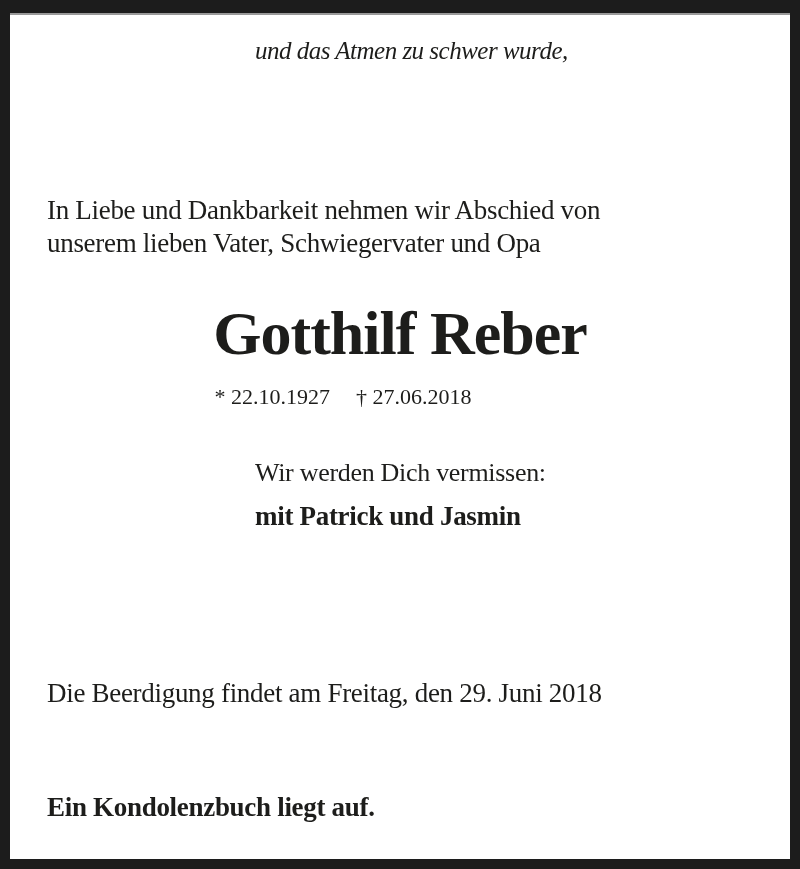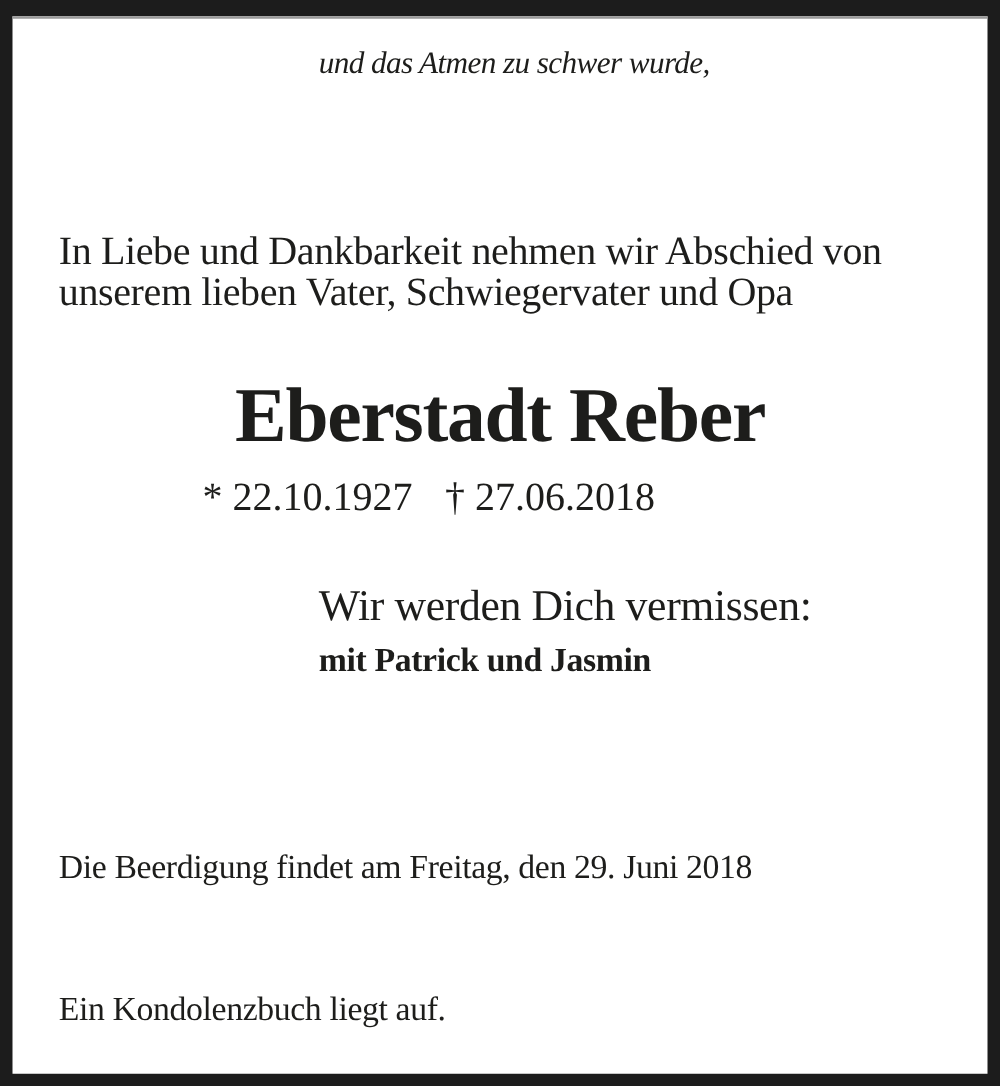--- a/index.html
+++ b/index.html
@@ -32,54 +32,54 @@
   .verse {
     left: 255px;
     top: 37px;
     font-style: italic;
     font-size: 25px;
     line-height: 28px;
     letter-spacing: -0.5px;
   }
   .intro {
     left: 47px;
-    top: 184px;
-    font-size: 32px;
+    top: 194px;
+    font-size: 27px;
     line-height: 33px;
     letter-spacing: -0.3px;
   }
   .name {
     left: 10px;
     width: 780px;
     top: 300px;
     text-align: center;
     font-size: 62px;
     font-weight: bold;
     letter-spacing: -1px;
     line-height: 66px;
   }
   .dates {
     left: 10px;
     width: 666px;
     top: 381px;
     text-align: center;
-    font-size: 32px;
+    font-size: 22px;
     line-height: 32px;
   }
   .dates .death {
     margin-left: 26px;
   }
   .farewell {
     left: 255px;
     top: 458px;
   }
   .farewell .heading {
-    font-size: 35px;
+    font-size: 26px;
     line-height: 30px;
-    margin: 12px 0 12px 0;
+    margin: 0 0 12px 0;
     letter-spacing: -0.3px;
   }
   .farewell .group {
     margin: 0 0 10px 0;
   }
   .farewell .group div {
     font-size: 27px;
     font-weight: bold;
     line-height: 32px;
     letter-spacing: -0.3px;
@@ -90,37 +90,38 @@
     font-size: 27px;
     line-height: 34px;
     letter-spacing: -0.3px;
   }
   .condolence {
     left: 47px;
     top: 791px;
     font-size: 27px;
     line-height: 32px;
     letter-spacing: -0.3px;
+    font-weight: bold;
   }
 </style>
 </head>
 <body>
 
 <div class="paper"></div>
 
 <div class="block verse">
   <div>und das Atmen zu schwer wurde,</div>
 </div>
 
 <div class="block intro">
   <div>In Liebe und Dankbarkeit nehmen wir Abschied von</div>
   <div>unserem lieben Vater, Schwiegervater und Opa</div>
 </div>
 
-<div class="block name">Eberstadt Reber</div>
+<div class="block name">Gotthilf Reber</div>
 
 <div class="block dates">
   <span class="birth">* 22.10.1927</span><span class="death">† 27.06.2018</span>
 </div>
 
 <div class="block farewell">
   <p class="heading">Wir werden Dich vermissen:</p>
   <div class="group">
     <div>mit Patrick und Jasmin</div>
   </div>

